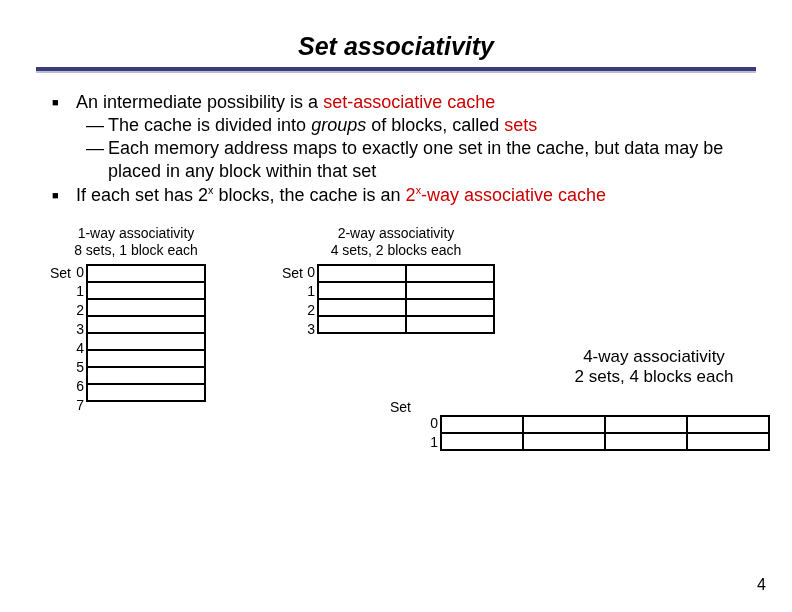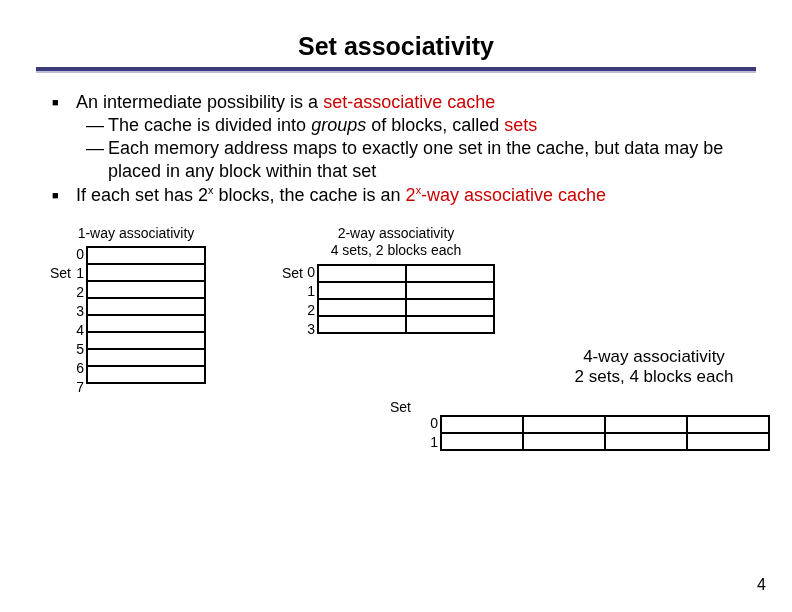--- a/index.html
+++ b/index.html
@@ -14,20 +14,21 @@
   }
   .slide {
     padding: 24px 36px 0 36px;
   }
   .title {
     text-align: center;
     font-weight: bold;
     font-size: 25px;
     margin-top: 8px;
     margin-bottom: 6px;
+    font-style: italic;
   }
   .rule {
     border-top: 4px solid #3b3b7a;
     border-bottom: 2px solid #bcbcd6;
     height: 0;
     margin: 2px 0 18px 0;
   }
   ul.bullets {
     list-style: none;
     padding-left: 22px;
@@ -158,20 +159,21 @@
     <li>
       <span>If each set has 2</span><sup>x</sup><span> blocks, the cache is an </span><span style="color:#cc0000"><span>2</span><sup>x</sup><span>-way associative cache</span></span>
     </li>
   </ul>
 
   <div class="diagrams">
 
     <div class="diag diag1">
       <div class="cap">
         <span>1-way associativity</span><br>
+        <span>8 sets, 1 block each</span>
       </div>
       <div class="hdr">Set</div>
       <div class="wrap">
         <div class="labelcol">
           <div class="lbl">0</div>
           <div class="lbl">1</div>
           <div class="lbl">2</div>
           <div class="lbl">3</div>
           <div class="lbl">4</div>
           <div class="lbl">5</div>

